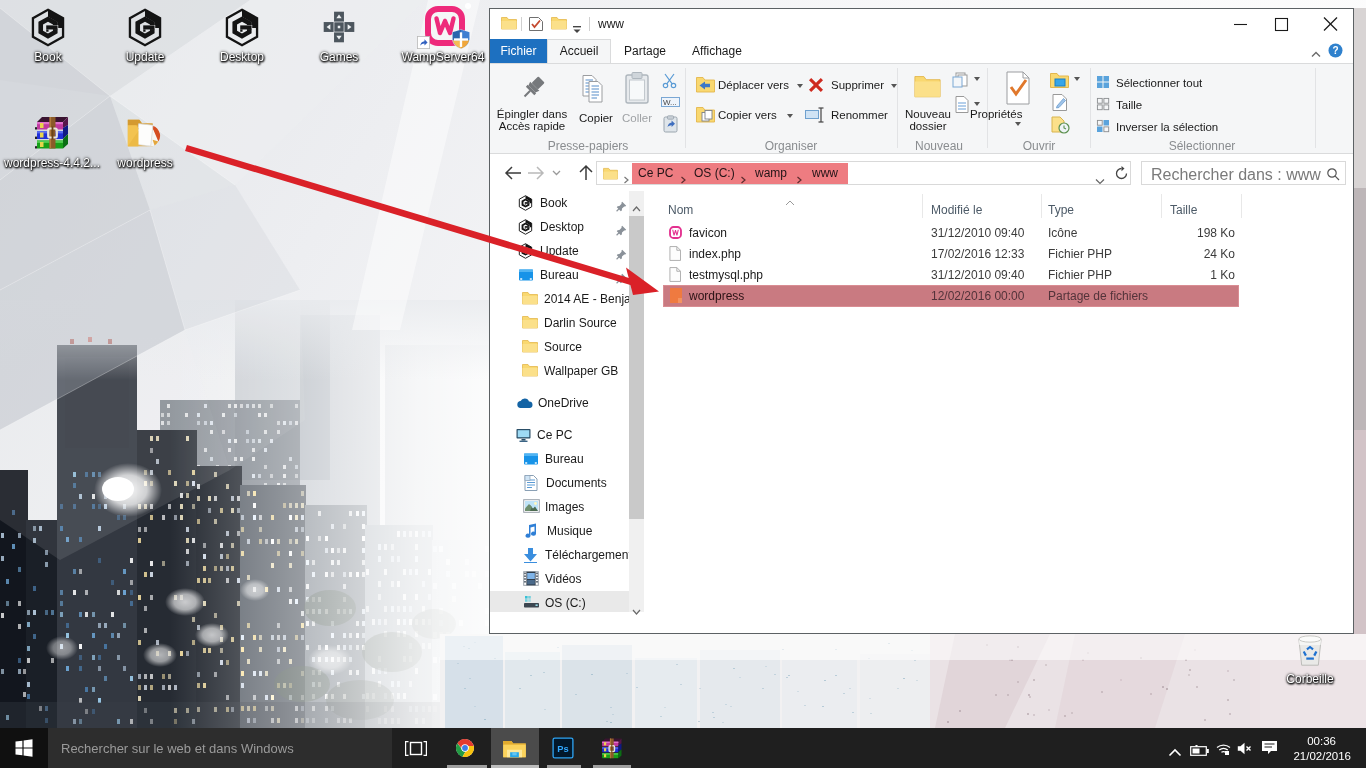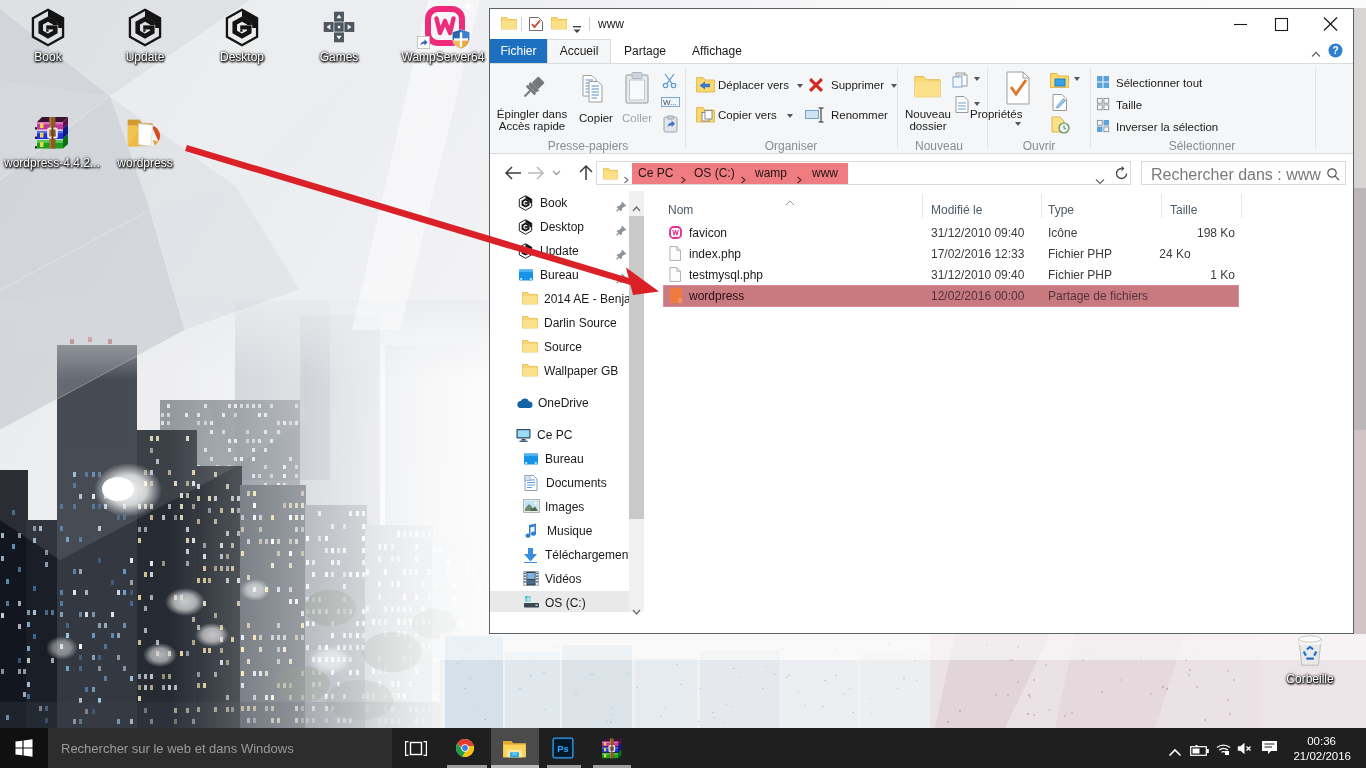--- a/index.html
+++ b/index.html
@@ -1360,21 +1360,21 @@
         <div class="abs" style="left:286px;top:35px;font-size:12px;color:#3c3c3c">31/12/2010 09:40</div>
         <div class="abs" style="left:403px;top:35px;font-size:12px;color:#3c3c3c">Icône</div>
         <div class="abs" style="left:470px;top:35px;width:120px;text-align:right;font-size:12px;color:#3c3c3c">198 Ko</div>
 <div class="abs" style="left:24px;top:55px;width:14px;height:15px"><svg width="12" height="15" viewBox="0 0 13 16">
 <path d="M1 0.5 L8.5 0.5 L12.5 4.5 L12.5 15.5 L1 15.5 Z" fill="#fdfdfd" stroke="#a9a9a9" stroke-width="1"></path>
 <path d="M8.5 0.5 L8.5 4.5 L12.5 4.5" fill="none" stroke="#a9a9a9" stroke-width="1"></path>
 </svg></div>
         <div class="abs" style="left:44px;top:56px;font-size:12px;color:#1b1b1b">index.php</div>
         <div class="abs" style="left:286px;top:56px;font-size:12px;color:#3c3c3c">17/02/2016 12:33</div>
         <div class="abs" style="left:403px;top:56px;font-size:12px;color:#3c3c3c">Fichier PHP</div>
-        <div class="abs" style="left:470px;top:56px;width:120px;text-align:center;font-size:12px;color:#3c3c3c">24 Ko</div>
+        <div class="abs" style="left:470px;top:56px;width:120px;text-align:right;font-size:12px;color:#3c3c3c">24 Ko</div>
 <div class="abs" style="left:24px;top:76px;width:14px;height:15px"><svg width="12" height="15" viewBox="0 0 13 16">
 <path d="M1 0.5 L8.5 0.5 L12.5 4.5 L12.5 15.5 L1 15.5 Z" fill="#fdfdfd" stroke="#a9a9a9" stroke-width="1"></path>
 <path d="M8.5 0.5 L8.5 4.5 L12.5 4.5" fill="none" stroke="#a9a9a9" stroke-width="1"></path>
 </svg></div>
         <div class="abs" style="left:44px;top:77px;font-size:12px;color:#1b1b1b">testmysql.php</div>
         <div class="abs" style="left:286px;top:77px;font-size:12px;color:#3c3c3c">31/12/2010 09:40</div>
         <div class="abs" style="left:403px;top:77px;font-size:12px;color:#3c3c3c">Fichier PHP</div>
         <div class="abs" style="left:470px;top:77px;width:120px;text-align:right;font-size:12px;color:#3c3c3c">1 Ko</div>
 <div class="abs" style="left:18px;top:94px;width:576px;height:22px;background:#c97a81;border:1px solid #d98d93"></div>
 <div class="abs" style="left:24px;top:97px;width:14px;height:15px"><svg width="14" height="15" viewBox="0 0 14 15">

